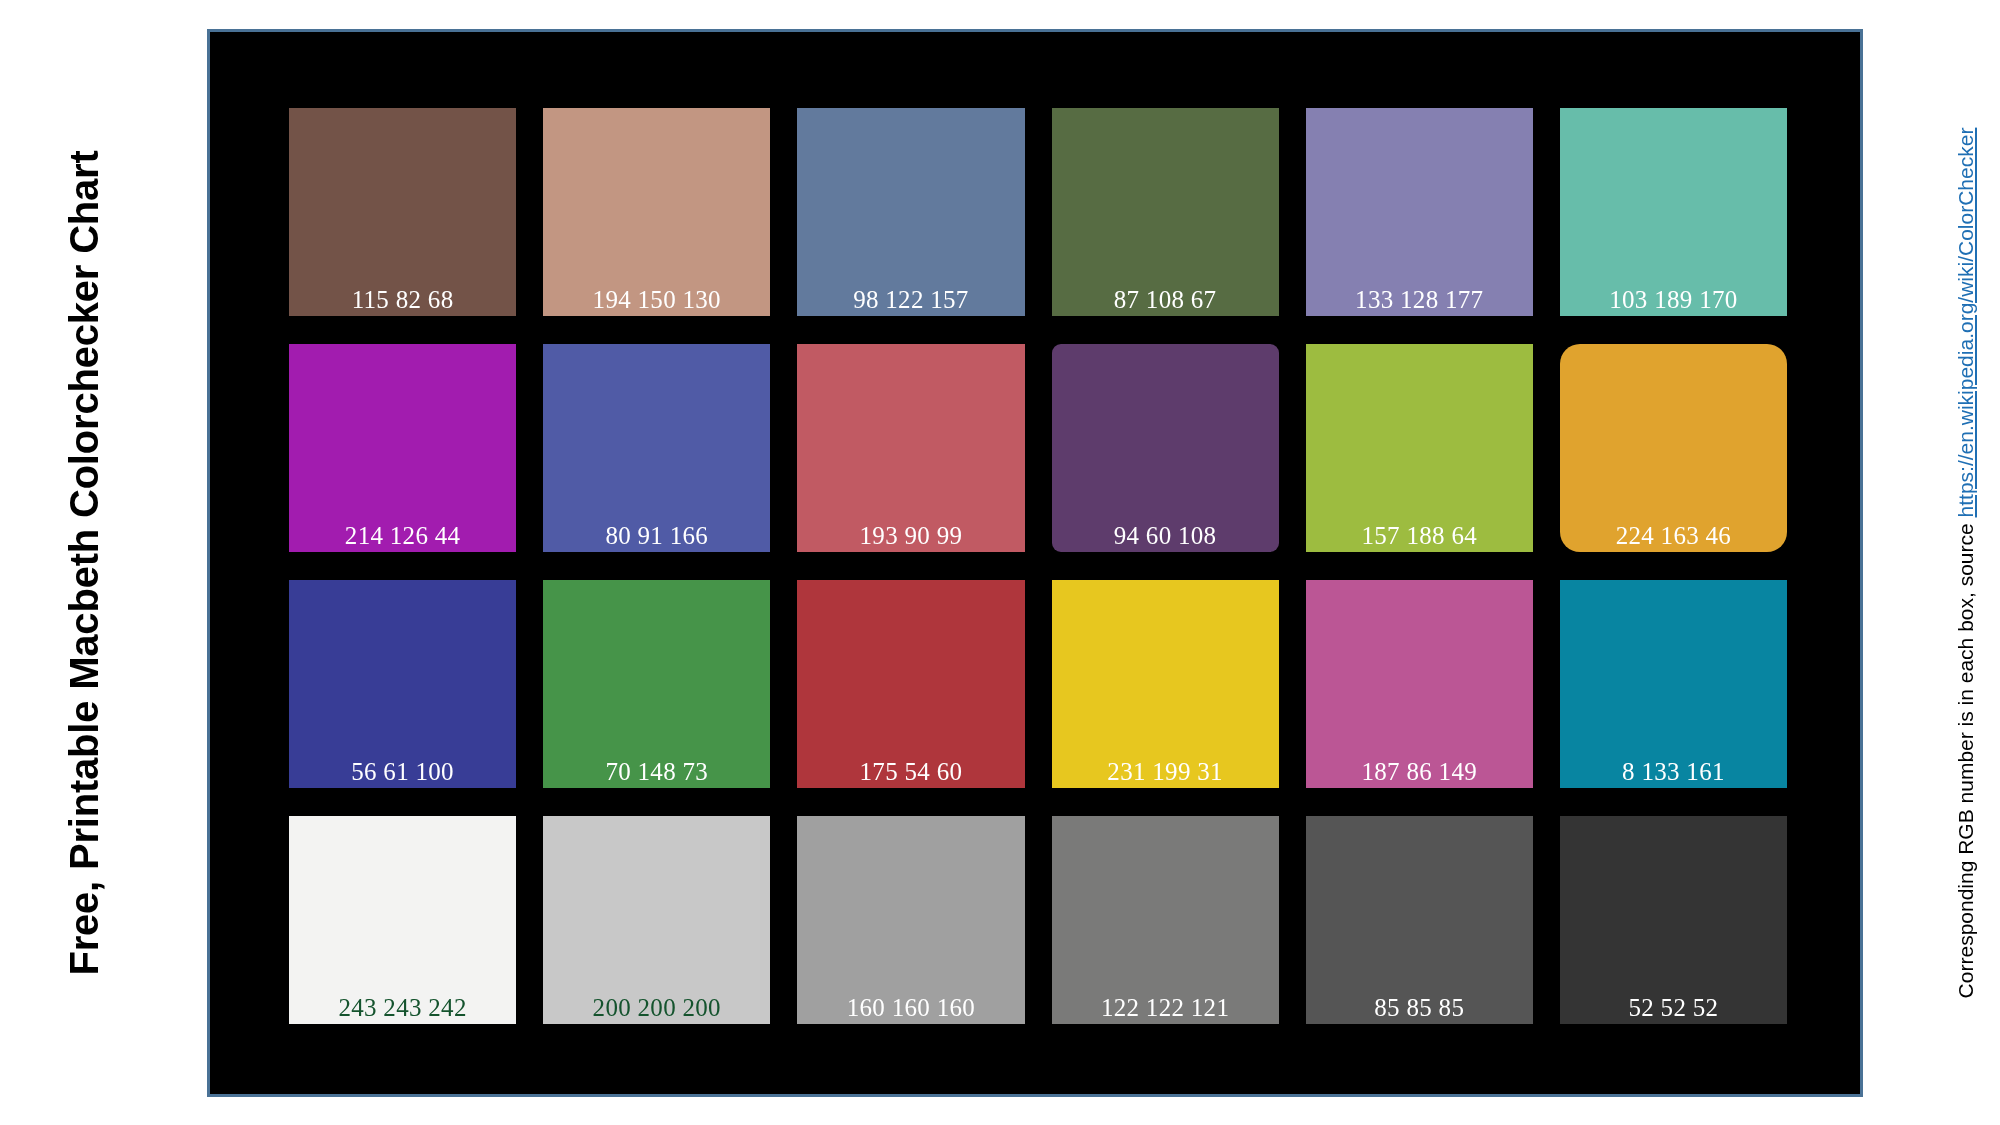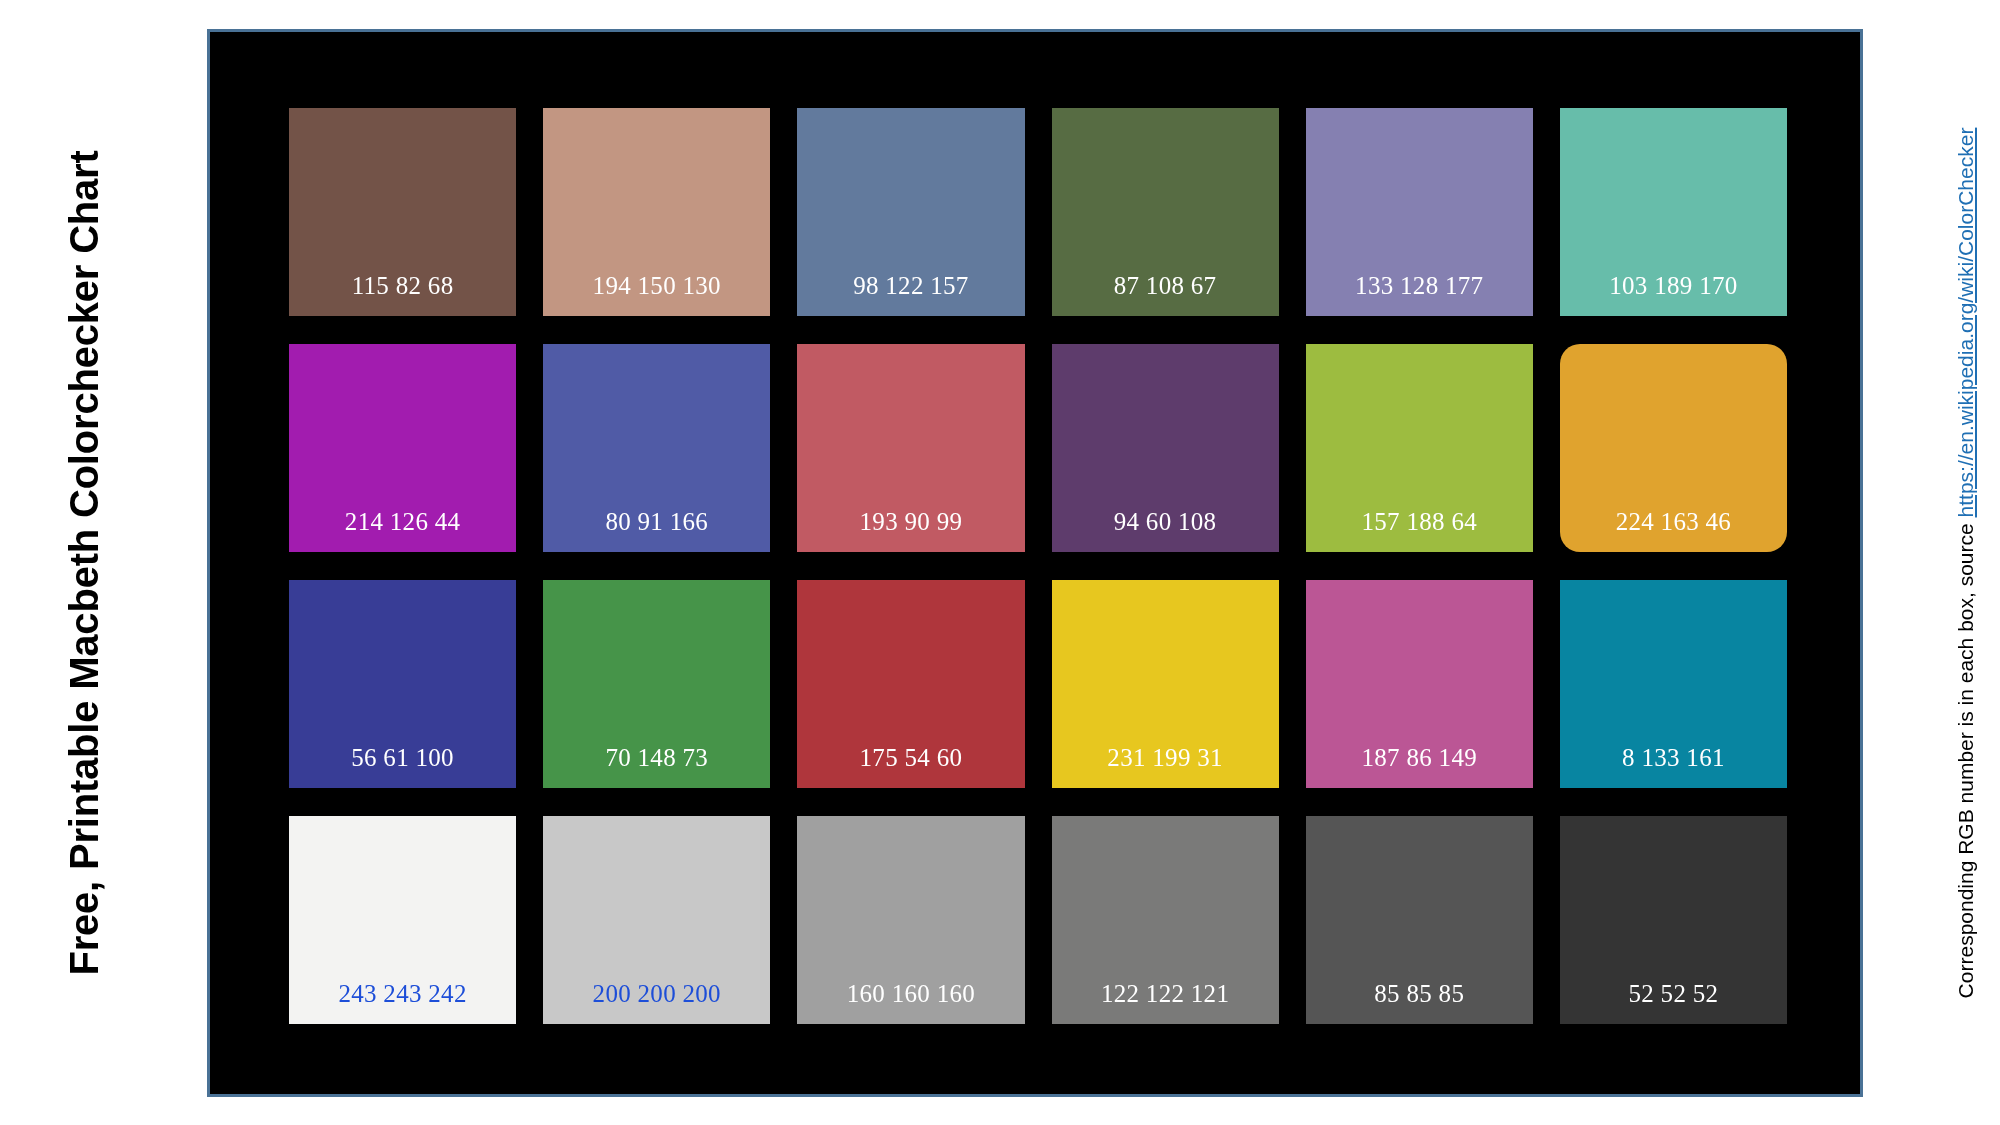--- a/index.html
+++ b/index.html
@@ -100,33 +100,33 @@
     grid-template-rows: repeat(4, 1fr);
     column-gap: 27px;
     row-gap: 28px;
   }
 
   .patch {
     position: relative;
     display: flex;
     align-items: flex-end;
     justify-content: center;
-    padding-bottom: 18px;
+    padding-bottom: 4px;
     overflow: hidden;
   }
   .patch-label {
     font-family: "Liberation Serif", serif;
     font-size: 25px;
     line-height: 1;
     letter-spacing: 0.3px;
     white-space: nowrap;
     user-select: none;
   }
   .patch.light-text .patch-label { color: #ffffff; }
-  .patch.dark-text  .patch-label { color: #1d4ed8; margin-top: 28px; }
+  .patch.dark-text  .patch-label { color: #14532d; margin-top: 28px; }
 </style>
 </head>
 <body>
 
 <div class="page">
 
   <div class="title-col">
     <div class="title-text">Free, Printable Macbeth Colorchecker Chart</div>
   </div>
 
@@ -153,21 +153,21 @@
           </div>
           <div class="patch light-text" style="background: #a21caf;">
             <span class="patch-label">214 126 44</span>
           </div>
           <div class="patch light-text" style="background: rgb(80, 91, 166);">
             <span class="patch-label">80 91 166</span>
           </div>
           <div class="patch light-text" style="background: rgb(193, 90, 99);">
             <span class="patch-label">193 90 99</span>
           </div>
-          <div class="patch light-text" style="background: rgb(94, 60, 108);">
+          <div class="patch light-text" style="background: rgb(94, 60, 108); border-radius: 9px;">
             <span class="patch-label">94 60 108</span>
           </div>
           <div class="patch light-text" style="background: rgb(157, 188, 64);">
             <span class="patch-label">157 188 64</span>
           </div>
           <div class="patch light-text" style="background: rgb(224, 163, 46); border-radius: 20px;">
             <span class="patch-label">224 163 46</span>
           </div>
           <div class="patch light-text" style="background: rgb(56, 61, 150);">
             <span class="patch-label">56 61 100</span>

